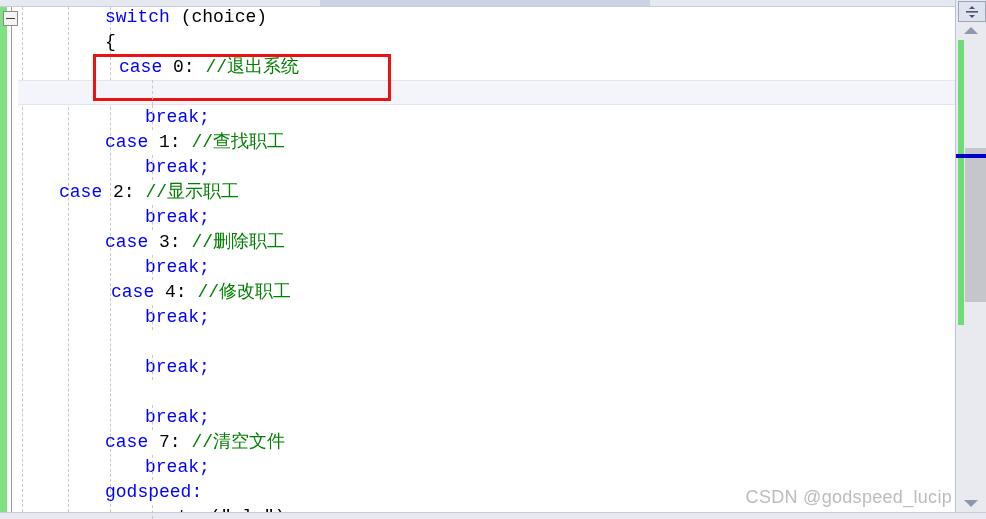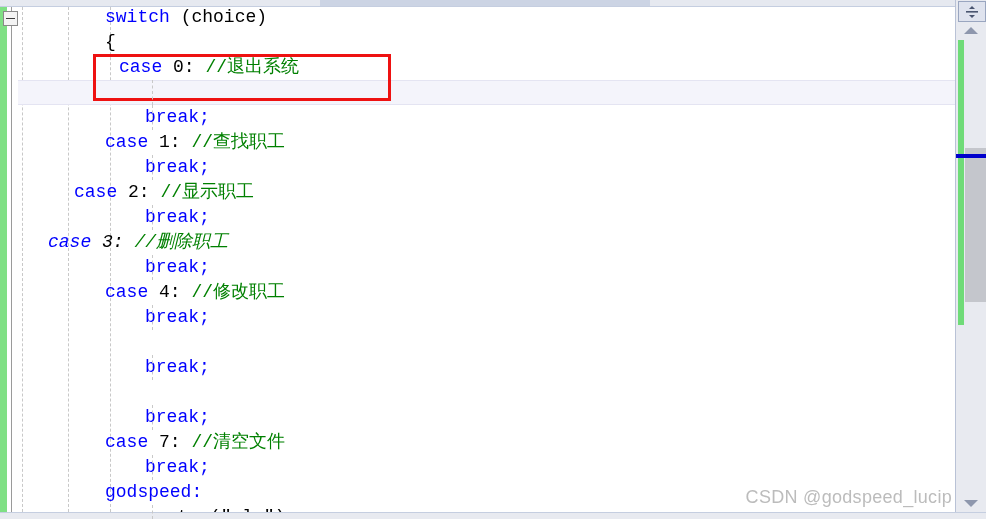--- a/index.html
+++ b/index.html
@@ -267,25 +267,25 @@
 
   <div class="current-line" id="current-line" style="top: 80px;"></div>
 
   <div class="code" id="code-area">
       <div class="line" style="top: 5px;"><span class="txt" style="padding-left: 105px;"><span class="kw">switch </span><span class="plain">(choice)</span></span></div>
       <div class="line" style="top: 30px;"><span class="txt" style="padding-left: 105px;"><span class="plain">{</span></span></div>
       <div class="line" style="top: 55px;"><span class="txt" style="padding-left: 119px;"><span class="kw">case </span><span class="plain">0: </span><span class="cmt">//退出系统</span></span></div>
       <div class="line" style="top: 105px;"><span class="txt" style="padding-left: 145px;"><span class="kw">break;</span></span></div>
       <div class="line" style="top: 130px;"><span class="txt" style="padding-left: 105px;"><span class="kw">case </span><span class="plain">1: </span><span class="cmt">//查找职工</span></span></div>
       <div class="line" style="top: 155px;"><span class="txt" style="padding-left: 145px;"><span class="kw">break;</span></span></div>
-      <div class="line" style="top: 180px;"><span class="txt" style="padding-left: 74px; text-align: right;"><span class="kw">case </span><span class="plain">2: </span><span class="cmt">//显示职工</span></span></div>
+      <div class="line" style="top: 180px;"><span class="txt" style="padding-left: 59px; text-align: right;"><span class="kw">case </span><span class="plain">2: </span><span class="cmt">//显示职工</span></span></div>
       <div class="line" style="top: 205px;"><span class="txt" style="padding-left: 145px;"><span class="kw">break;</span></span></div>
-      <div class="line" style="top: 230px;"><span class="txt" style="padding-left: 48px; font-style: italic;"><span class="kw">case </span><span class="plain">3: </span><span class="cmt">//删除职工</span></span></div>
+      <div class="line" style="top: 230px;"><span class="txt" style="padding-left: 105px;"><span class="kw">case </span><span class="plain">3: </span><span class="cmt">//删除职工</span></span></div>
       <div class="line" style="top: 255px;"><span class="txt" style="padding-left: 145px;"><span class="kw">break;</span></span></div>
-      <div class="line" style="top: 280px;"><span class="txt" style="padding-left: 105px;"><span class="kw">case </span><span class="plain">4: </span><span class="cmt">//修改职工</span></span></div>
+      <div class="line" style="top: 280px; padding-left: 6px;"><span class="txt" style="padding-left: 105px;"><span class="kw">case </span><span class="plain">4: </span><span class="cmt">//修改职工</span></span></div>
       <div class="line" style="top: 305px;"><span class="txt" style="padding-left: 145px;"><span class="kw">break;</span></span></div>
       <div class="line" style="top: 355px;"><span class="txt" style="padding-left: 145px;"><span class="kw">break;</span></span></div>
       <div class="line" style="top: 405px;"><span class="txt" style="padding-left: 145px;"><span class="kw">break;</span></span></div>
       <div class="line" style="top: 430px;"><span class="txt" style="padding-left: 105px;"><span class="kw">case </span><span class="plain">7: </span><span class="cmt">//清空文件</span></span></div>
       <div class="line" style="top: 455px;"><span class="txt" style="padding-left: 145px;"><span class="kw">break;</span></span></div>
       <div class="line" style="top: 480px;"><span class="txt" style="padding-left: 105px;"><span class="kw">godspeed:</span></span></div>
       <div class="line" style="top: 505px;"><span class="txt" style="padding-left: 145px;"><span class="plain">system(</span><span class="plain">"cls"</span><span class="plain">)</span></span></div>
     </div>
 
   <div class="red-box" id="red-box" style="left: 93px; top: 54px; width: 298px; height: 47px; border-color: rgb(238, 17, 17);"></div>

